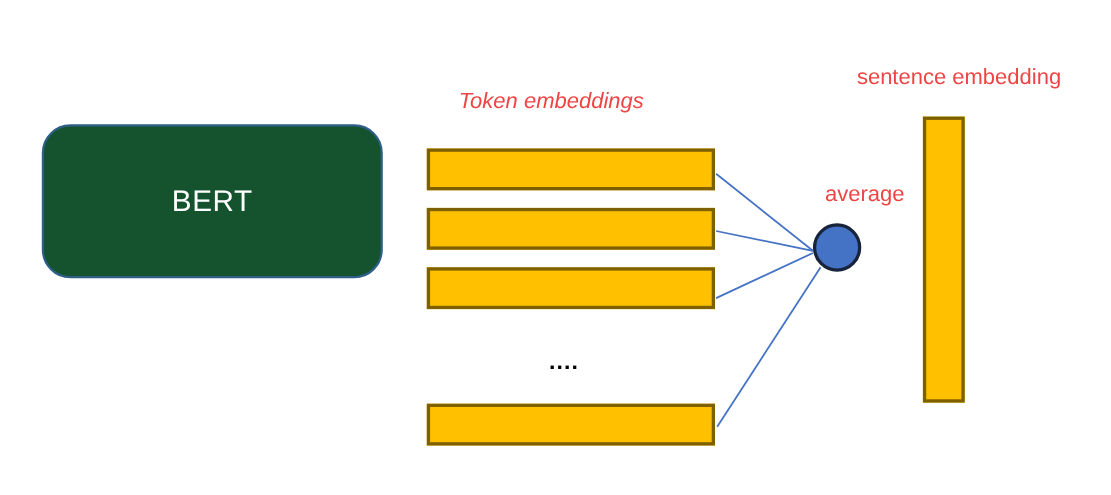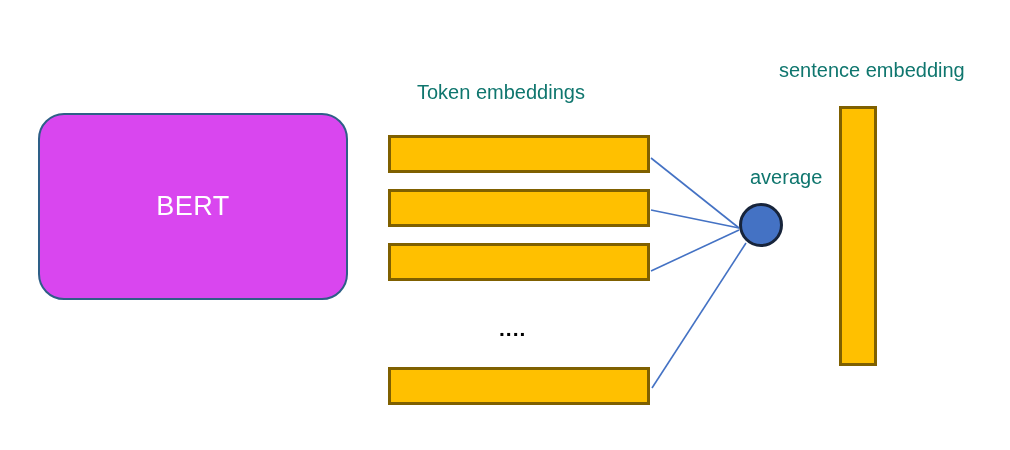--- a/index.html
+++ b/index.html
@@ -23,22 +23,22 @@
     height: 450px;
     pointer-events: none;
   }
 
   
   .bert-box {
     position: absolute;
     left: 38px;
     top: 113px;
     width: 310px;
-    height: 187px;
-    background: #d946ef;
+    height: 140px;
+    background: #14532d;
     border: 2px solid #2E5F87;
     border-radius: 26px;
     box-sizing: border-box;
     display: flex;
     align-items: center;
     justify-content: center;
   }
   .bert-label {
     color: #ffffff;
     font-size: 27px;
@@ -78,25 +78,25 @@
     background: #4472C4;
     border: 3px solid #17243B;
     border-radius: 50%;
     box-sizing: border-box;
   }
 
   
   .caption {
     position: absolute;
     font-size: 20px;
-    color: #0f766e;
+    color: #ef4444;
     line-height: 1;
     white-space: nowrap;
   }
-  .lbl-token       { left: 417px; top: 82px; }
+  .lbl-token       { left: 417px; top: 82px; font-style: italic; }
   .lbl-sentence    { left: 779px; top: 60px; }
   .lbl-average     { left: 750px; top: 167px; }
   .lbl-dots {
     position: absolute;
     left: 499px;
     top: 318px;
     font-size: 21px;
     font-weight: bold;
     color: #000000;
     letter-spacing: 1px;

